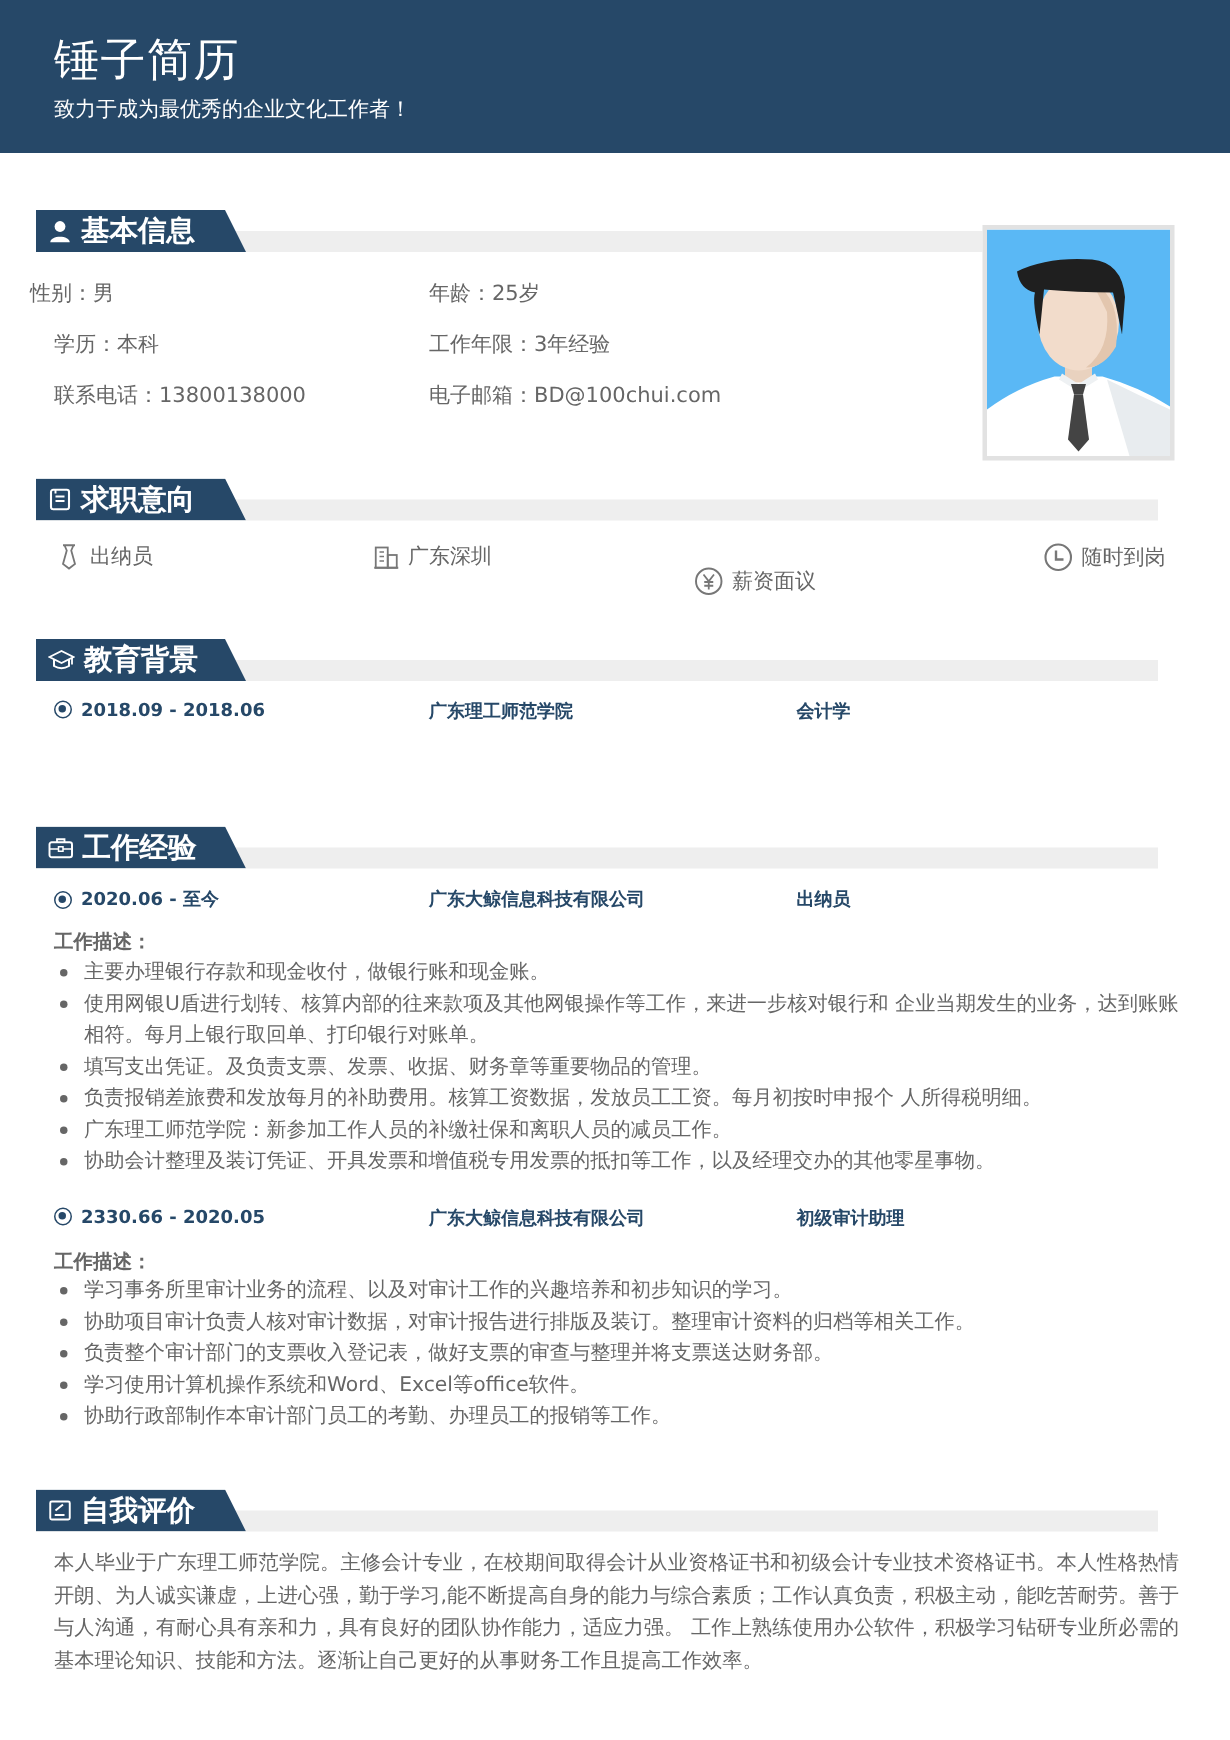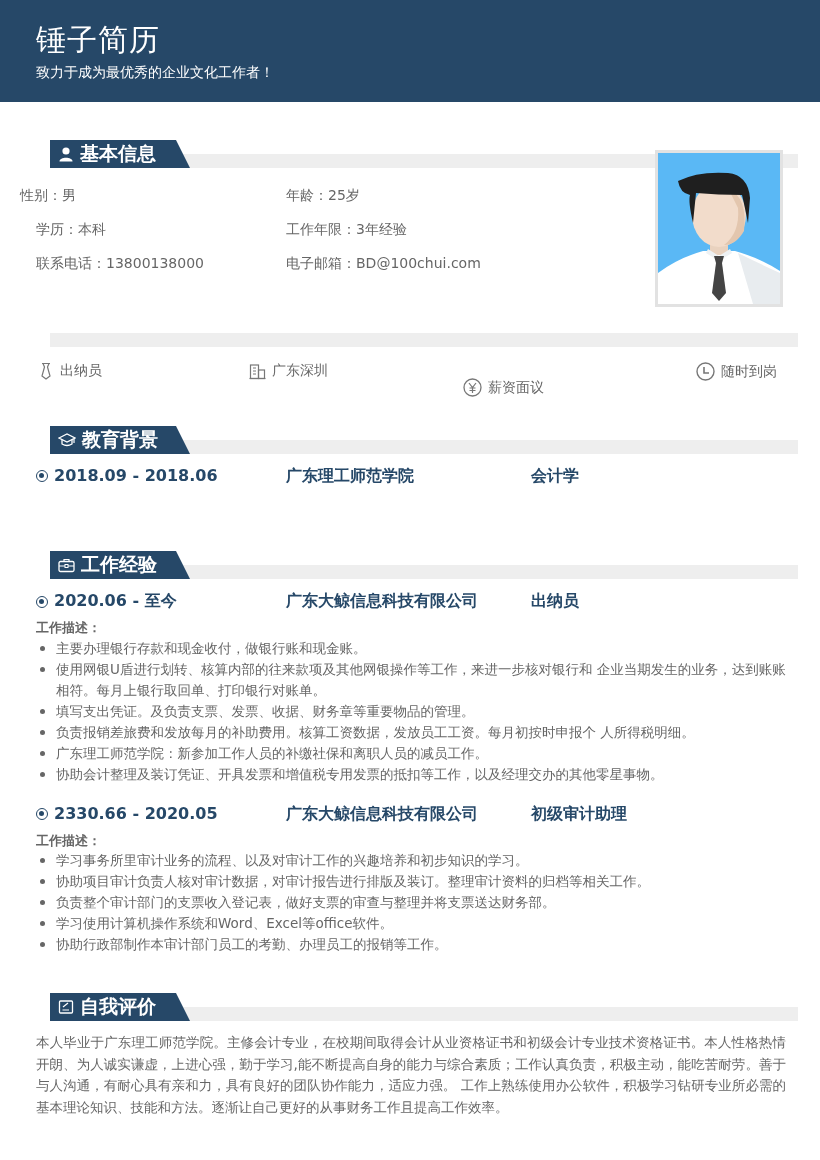--- a/index.html
+++ b/index.html
@@ -3,35 +3,35 @@
 <meta charset="utf-8">
 <style>
   * { margin: 0; padding: 0; box-sizing: border-box; }
   html, body { width: 820px; height: 1160px; background: #ffffff; overflow: hidden; }
   body { font-family: "DejaVu Sans", "Liberation Sans", sans-serif; color: #666; position: relative; }
 
   .header { position: absolute; left: 0; top: 0; width: 820px; height: 102px; background: #264868; }
   .header .title { position: absolute; left: 36px; top: 20px; font-size: 30px; color: #fff; letter-spacing: 1px; }
   .header .slogan { position: absolute; left: 36px; top: 64px; font-size: 14px; color: #ffffff; }
 
-  .sec-head { position: absolute; left: 50px; width: 748px; height: 28px; }
+  .sec-head { position: absolute; left: 24px; width: 748px; height: 28px; }
   .sec-head .bar { position: absolute; left: 0; bottom: 0; width: 748px; height: 14px; background: #eeeeee; }
   .sec-head .tab { position: absolute; left: 0; top: 0; height: 28px; width: 140px; background: #264868;
     clip-path: polygon(0 0, 126px 0, 140px 100%, 0 100%); color: #fff; font-size: 19px; font-weight: bold;
     display: flex; align-items: center; padding-left: 8px; gap: 6px; }
   .sec-head .tab svg { flex: 0 0 auto; }
 
   .info { position: absolute; font-size: 14px; color: #666; white-space: nowrap; }
 
   .photo { position: absolute; left: 655px; top: 150px; width: 128px; height: 157px; border: 3px solid #e2e2e2; background: #fff; }
   .photo svg { display: block; }
 
   .intent { position: absolute; top: 362px; font-size: 14px; color: #666; display: flex; align-items: center; gap: 6px; white-space: nowrap; }
 
-  .entry-row { position: absolute; left: 36px; width: 748px; height: 20px; font-size: 16px; font-weight: bold; color: #264868; }
+  .entry-row { position: absolute; left: 36px; width: 748px; height: 20px; font-size: 12px; font-weight: bold; color: #264868; }
   .entry-row .date { position: absolute; left: 0; top: 0; display: flex; align-items: center; gap: 6px; }
   .entry-row .org { position: absolute; left: 250px; top: 0; }
   .entry-row .role { position: absolute; left: 495px; top: 0; }
   .dot { width: 12px; height: 12px; border: 1.5px solid #264868; border-radius: 50%; position: relative; display: inline-block; }
   .dot::after { content: ""; position: absolute; left: 2px; top: 2px; width: 5px; height: 5px; background: #264868; border-radius: 50%; }
 
   .desc-label { position: absolute; left: 36px; font-size: 13px; font-weight: bold; color: #666; }
   .bullets { position: absolute; left: 36px; width: 752px; list-style: none; font-size: 13.5px; color: #666; line-height: 21px; }
   .bullets li { position: relative; padding-left: 20px; }
   .bullets li::before { content: ""; position: absolute; left: 4px; top: 8px; width: 5px; height: 5px; background: #666; border-radius: 50%; }
@@ -73,20 +73,29 @@
     <path d="M70 35 Q90 45 86 78 Q78 92 66 92 Q82 80 80 55 Z" fill="#e3c6ae"></path>
     <path d="M20 28 Q40 18 70 20 Q90 22 92 45 L90 70 Q86 50 84 42 Q60 42 38 40 L35 70 Q30 48 32 42 Q22 40 20 28 Z" fill="#1f1f1f"></path>
     <path d="M48 100 L61 108 L74 100 L72 96 L61 103 L50 96 Z" fill="#eef1f3"></path>
     <path d="M56 103 L66 103 L64 110 L58 110 Z" fill="#444"></path>
     <path d="M58 110 L64 110 L68 140 L61 148 L54 140 Z" fill="#444"></path>
   </svg>
 </div>
 
 <div class="sec-head" style="top:319px;">
   <div class="bar"></div>
+  <div class="tab">
+    <svg width="16" height="16" viewBox="0 0 16 16">
+        <rect x="2" y="1.5" width="12" height="13" rx="1.5" fill="none" stroke="#fff" stroke-width="1.4"></rect>
+        <line x1="5" y1="6" x2="11" y2="6" stroke="#fff" stroke-width="1.3"></line>
+        <line x1="5" y1="9" x2="11" y2="9" stroke="#fff" stroke-width="1.3"></line>
+        <line x1="5" y1="4" x2="5" y2="1.5" stroke="#fff" stroke-width="1.3"></line>
+      </svg>
+    <span>求职意向</span>
+  </div>
 </div>
 <div class="intent" style="left:38px;">
   <svg width="16" height="18" viewBox="0 0 16 18">
       <path d="M4 1.5 L12 1.5 M5 1.5 L6.5 5 L4 14 L8 17 L12 14 L9.5 5 L11 1.5" fill="none" stroke="#777" stroke-width="1.2"></path>
     </svg>
   <span>出纳员</span>
 </div>
 <div class="intent" style="left:249px;">
   <svg width="17" height="17" viewBox="0 0 17 17">
       <rect x="1.5" y="2" width="8" height="13.5" fill="none" stroke="#777" stroke-width="1.2"></rect>

